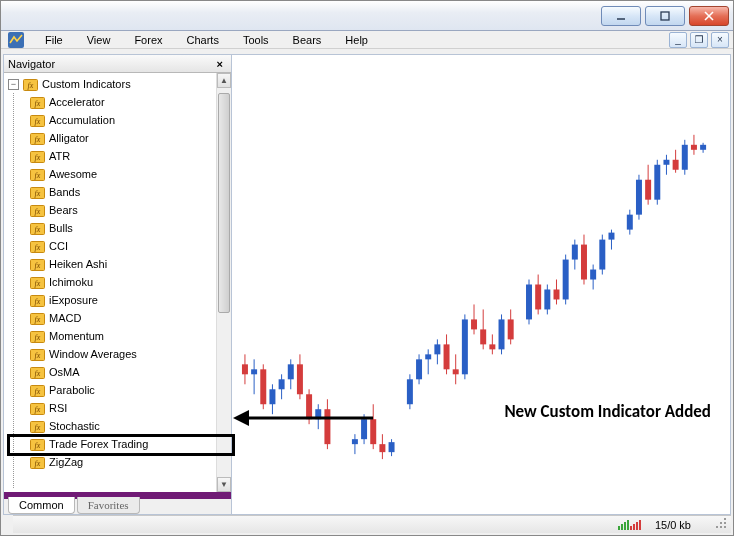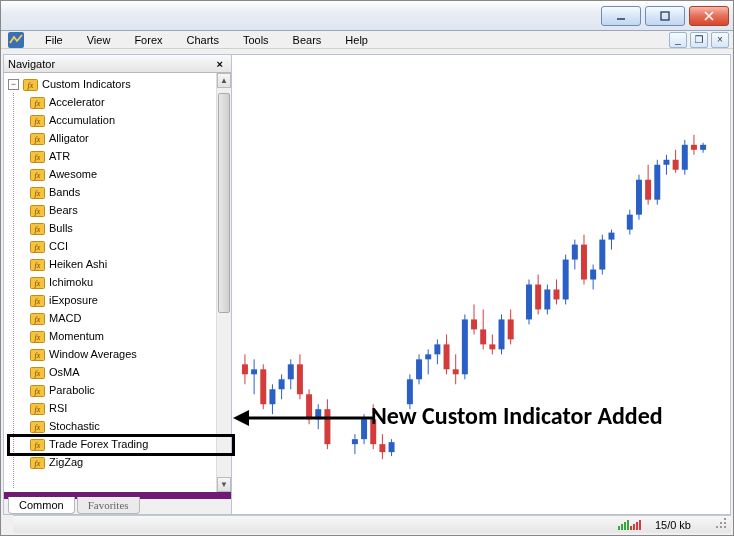--- a/index.html
+++ b/index.html
@@ -43,21 +43,21 @@
   .ntab.inactive{ background:#ebebeb; color:#666;font-family:Liberation Serif, serif;}
 
   
   .hlbox{ position:absolute; border:3px solid #000; pointer-events:none; }
 
   
   .chart{ flex:1; position:relative; background:#fff; overflow:hidden;}
   .chart svg{ position:absolute; inset:0; width:100%; height:100%;}
 
   
-  .annot{ position:absolute; font-weight:bold; font-size:24px; color:#000; line-height:1.25; left:370px; top:400px; width:340px; font-family: Calibri, Arial, sans-serif; text-align:left;}
+  .annot{ position:absolute; font-weight:bold; font-size:17px; color:#000; line-height:1.25; left:370px; top:400px; width:340px; font-family: Calibri, Arial, sans-serif; text-align:right;}
   .annot-arrow{ position:absolute; pointer-events:none;}
 
   
   .statusbar{ position:absolute; left:12px;right:2px;bottom:2px;height:18px;background:linear-gradient(#f7f7f7,#e6e6e6);border-top:1px solid #c8c8c8;display:flex;align-items:center;justify-content:flex-end;padding:0 40px 0 6px;font-size:11px;}
   .sb-net{ display:flex;align-items:flex-end;gap:1px;margin-right:14px;}
   .sb-net span{ width:2px; display:inline-block;}
   .sb-grip{ position:absolute; right:3px;bottom:3px;width:12px;height:12px;}
 </style>
 </head>
 <body>

